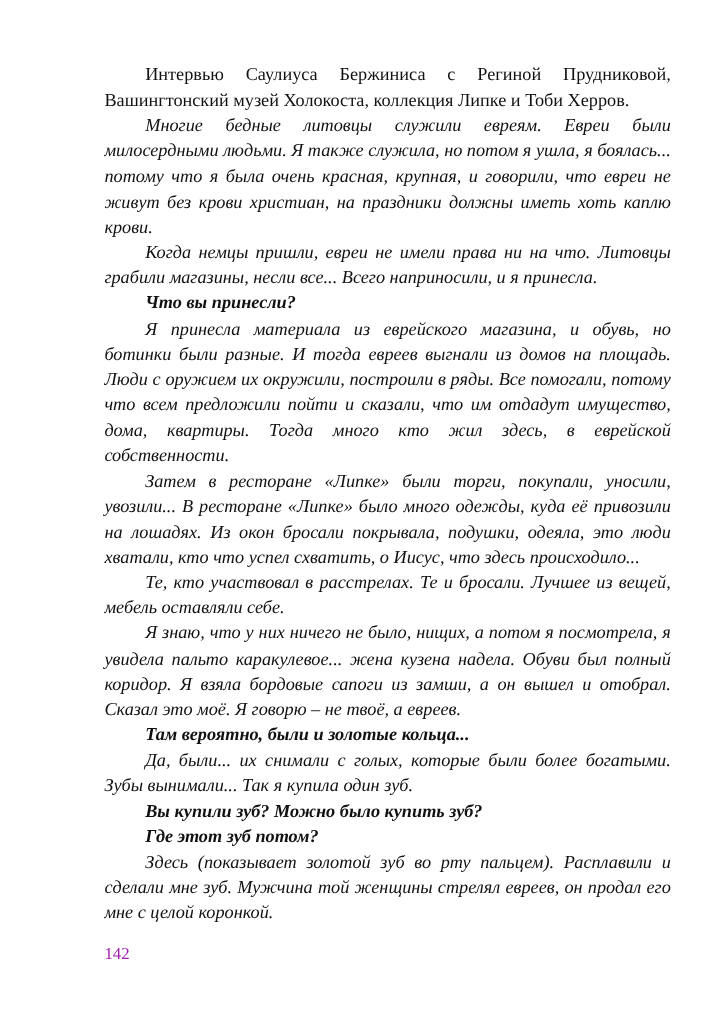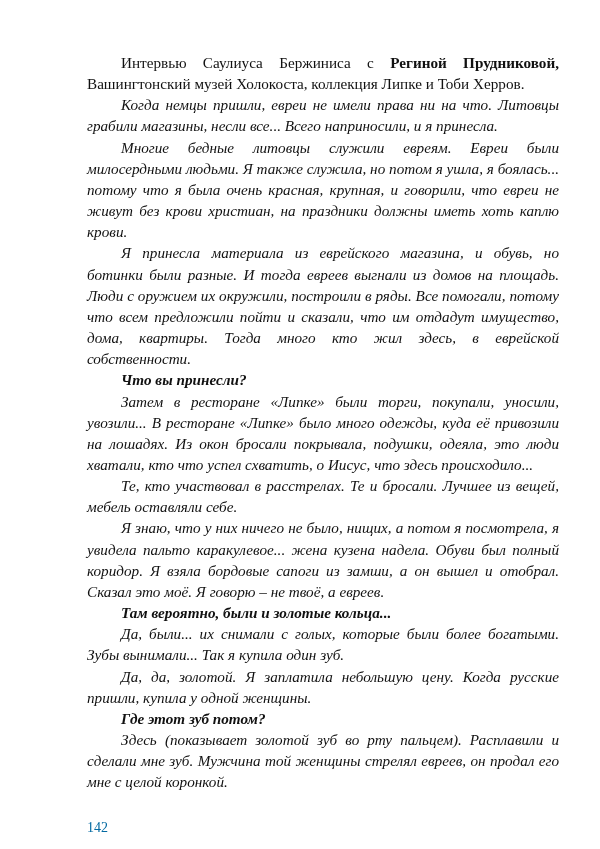--- a/index.html
+++ b/index.html
@@ -15,44 +15,44 @@
     color: #111111;
   }
   .p {
     margin: 0;
     text-align: justify;
     text-indent: 34px;
   }
   .intro { font-style: normal; }
   .answer { font-style: italic; }
   .question { font-style: italic; font-weight: bold; }
-  .bold { font-weight: bold; }
+  .bold { font-weight: normal; }
   .page-number {
     position: absolute;
     left: 87px;
-    top: 820px;
+    top: 788px;
     font-family: "Liberation Serif", "DejaVu Serif", serif;
     font-size: 14px;
-    color: #0369a1;
+    color: #a21caf;
   }
 </style>
 </head>
 <body>
 
 <div class="page">
   <p class="p intro"><span>Интервью Саулиуса Бержиниса с </span><span class="bold">Региной Прудниковой,</span><span> Вашингтонский музей Холокоста, коллекция Липке и Тоби Херров.</span></p>
 
+  <p class="p answer">Многие бедные литовцы служили евреям. Евреи были милосердными людьми. Я также служила, но потом я ушла, я боялась... потому что я была очень красная, крупная, и говорили, что евреи не живут без крови христиан, на праздники должны иметь хоть каплю крови.</p>
   <p class="p answer">Когда немцы пришли, евреи не имели права ни на что. Литовцы грабили магазины, несли все... Всего наприносили, и я принесла.</p>
-  <p class="p answer">Многие бедные литовцы служили евреям. Евреи были милосердными людьми. Я также служила, но потом я ушла, я боялась... потому что я была очень красная, крупная, и говорили, что евреи не живут без крови христиан, на праздники должны иметь хоть каплю крови.</p>
+  <p class="p question">Что вы принесли?</p>
   <p class="p answer">Я принесла материала из еврейского магазина, и обувь, но ботинки были разные. И тогда евреев выгнали из домов на площадь. Люди с оружием их окружили, построили в ряды. Все помогали, потому что всем предложили пойти и сказали, что им отдадут имущество, дома, квартиры. Тогда много кто жил здесь, в еврейской собственности.</p>
-  <p class="p question">Что вы принесли?</p>
   <p class="p answer">Затем в ресторане «Липке» были торги, покупали, уносили, увозили... В ресторане «Липке» было много одежды, куда её привозили на лошадях. Из окон бросали покрывала, подушки, одеяла, это люди хватали, кто что успел схватить, о Иисус, что здесь происходило...</p>
   <p class="p answer">Те, кто участвовал в расстрелах. Те и бросали. Лучшее из вещей, мебель оставляли себе.</p>
   <p class="p answer">Я знаю, что у них ничего не было, нищих, а потом я посмотрела, я увидела пальто каракулевое... жена кузена надела. Обуви был полный коридор. Я взяла бордовые сапоги из замши, а он вышел и отобрал. Сказал это моё. Я говорю – не твоё, а евреев.</p>
   <p class="p question">Там вероятно, были и золотые кольца...</p>
   <p class="p answer">Да, были... их снимали с голых, которые были более богатыми. Зубы вынимали... Так я купила один зуб.</p>
-  <p class="p answer">Да, да, золотой. Я заплатила небольшую цену. Когда русские пришли, купила у одной женщины.</p>
+  <p class="p question">Вы купили зуб? Можно было купить зуб?</p>
   <p class="p question">Где этот зуб потом?</p>
   <p class="p answer">Здесь (показывает золотой зуб во рту пальцем). Расплавили и сделали мне зуб. Мужчина той женщины стрелял евреев, он продал его мне с целой коронкой.</p>
 
 </div>
 
 <div class="page-number">142</div>
 
 </body></html>

